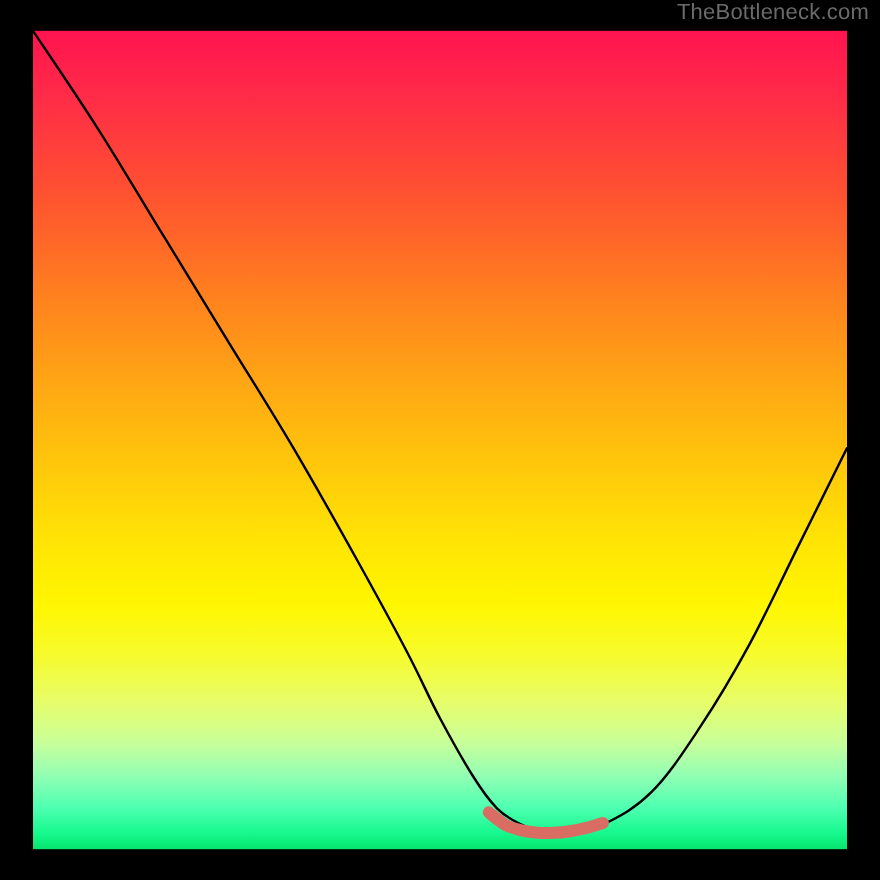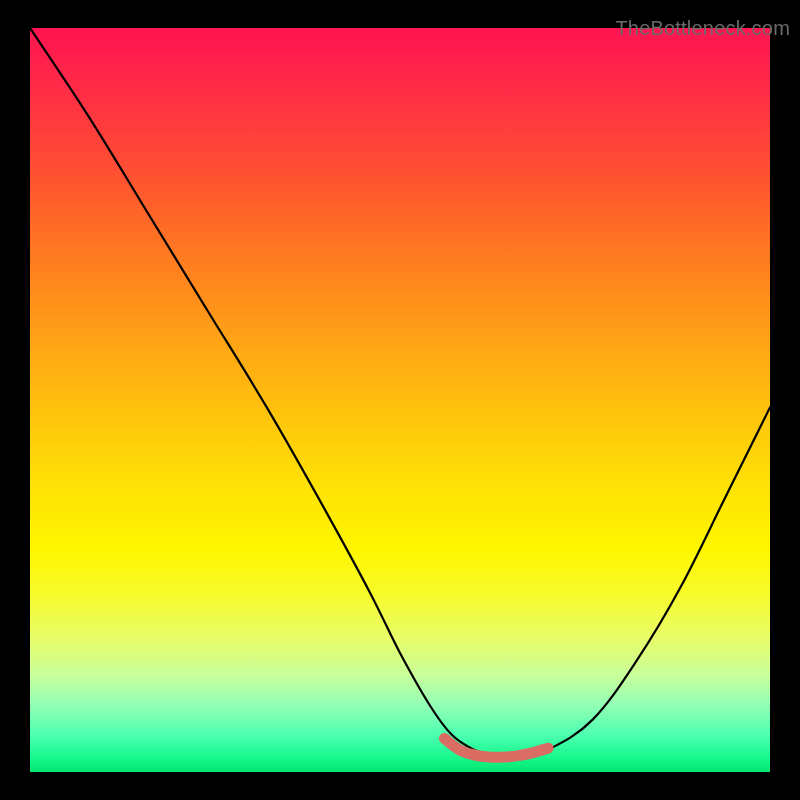--- a/index.html
+++ b/index.html
@@ -12,21 +12,21 @@
     font-family: Arial, Helvetica, sans-serif;
   }
   .frame {
     position: relative;
     width: 800px;
     height: 800px;
     background: #000;
   }
   .watermark {
     position: absolute;
-    top: 17px;
+    top: 0;
     right: 10px;
     color: #6b6b6b;
     font-size: 20px;
     font-weight: 500;
     letter-spacing: 0.2px;
     z-index: 10;
   }
   .plot {
     position: absolute;
     left: 30px;

